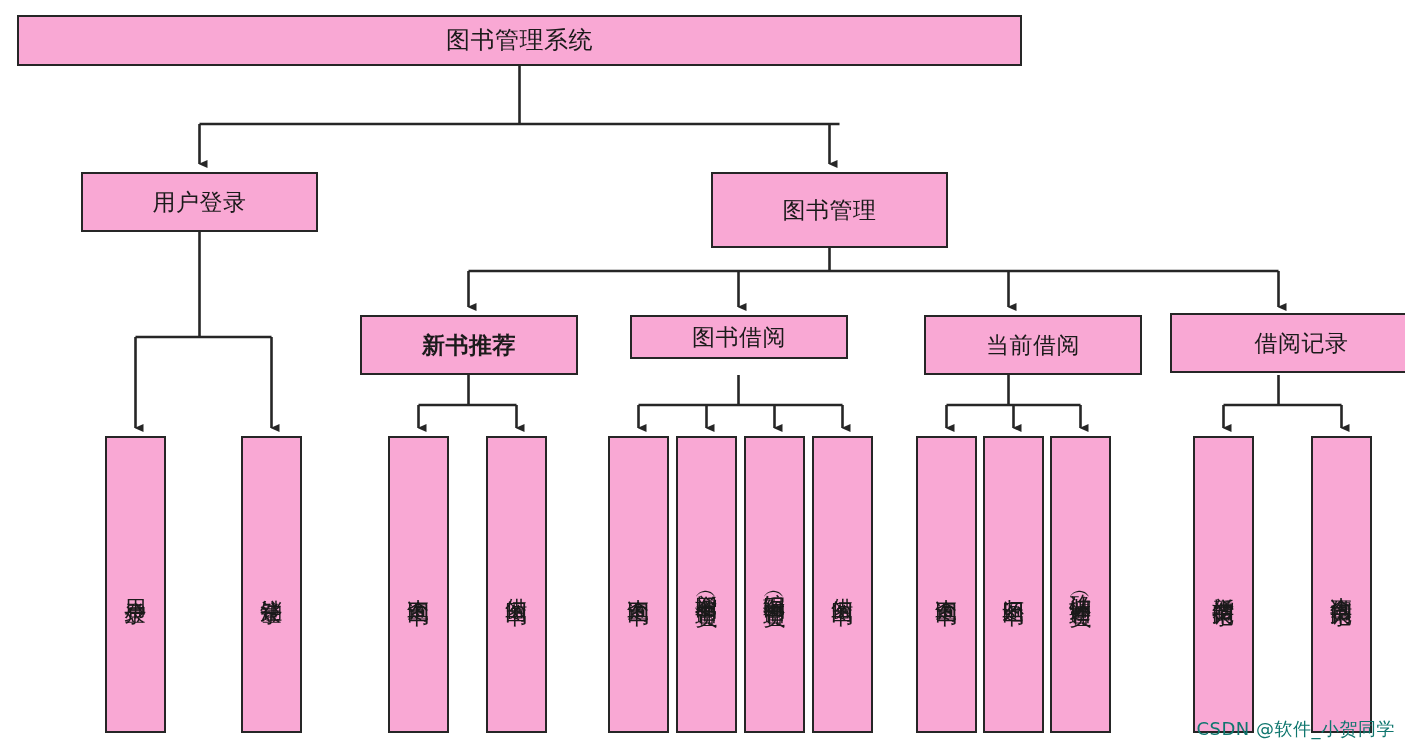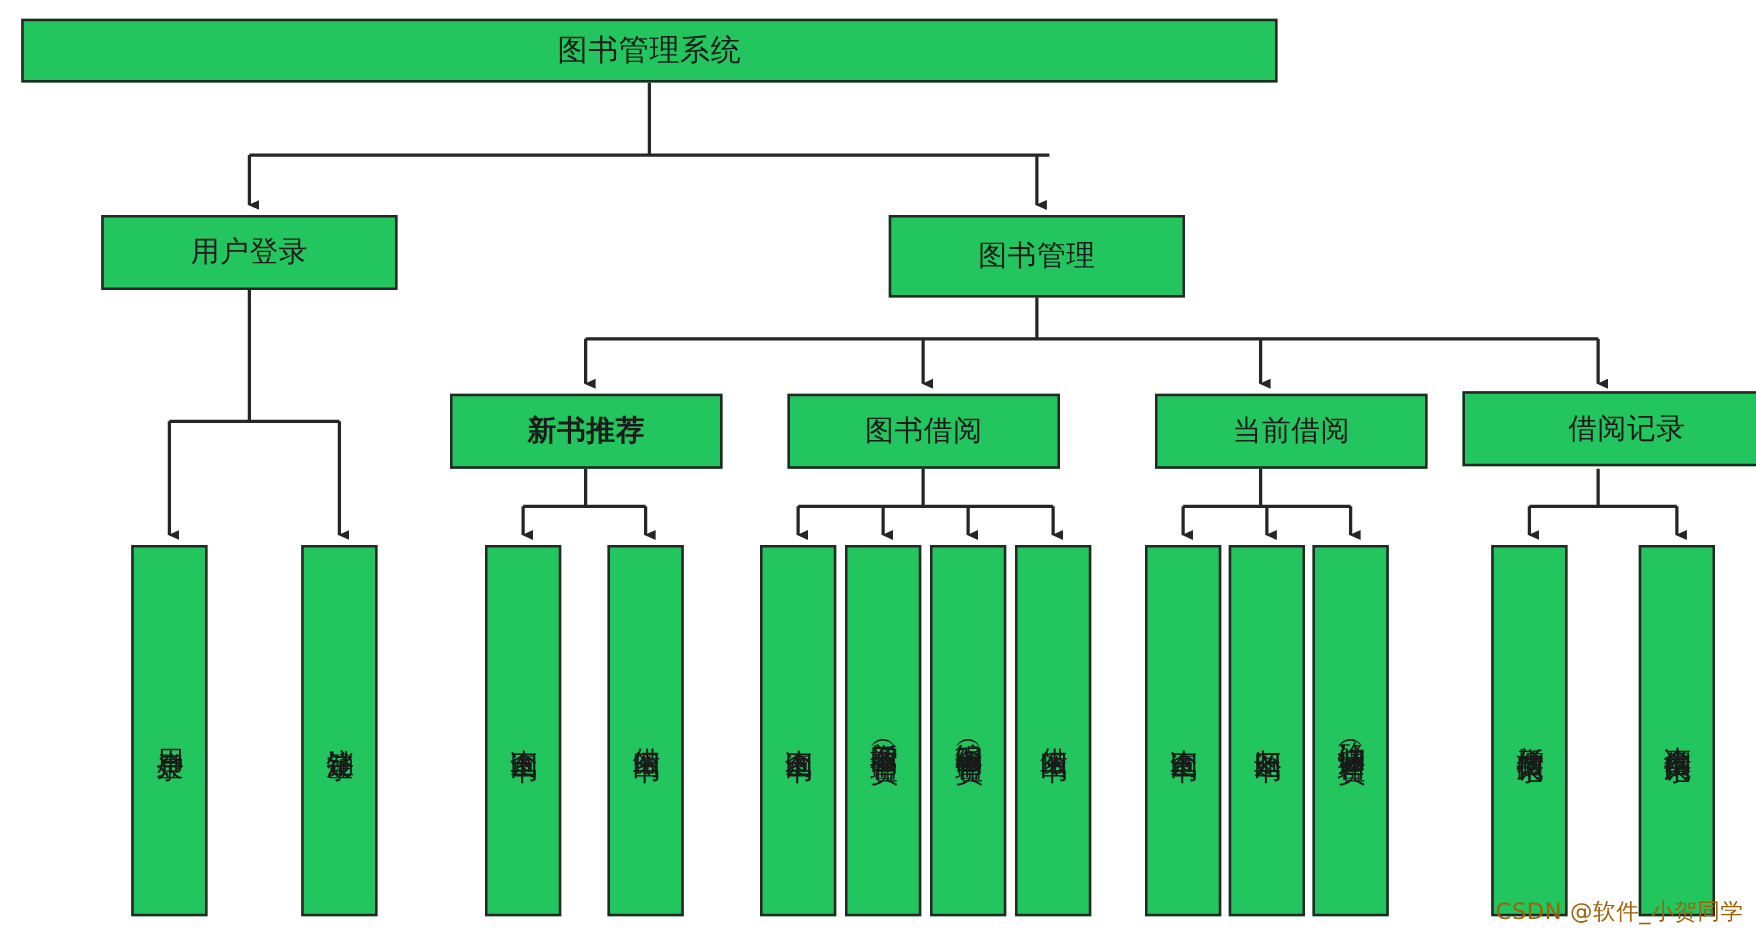--- a/index.html
+++ b/index.html
@@ -21,21 +21,21 @@
     position: absolute;
     left: 0;
     top: 0;
     width: 1405px;
     height: 747px;
     pointer-events: none;
   }
   .node {
     position: absolute;
     box-sizing: border-box;
-    background: #22c55e;
+    background: #f9a8d4;
     border: 2.5px solid #262626;
     display: flex;
     align-items: center;
     justify-content: center;
     color: #1a1a1a;
   }
   .node .label {
     font-size: 23px;
     line-height: 1.15;
     letter-spacing: 0.5px;
@@ -55,21 +55,21 @@
     max-height: 278px;
   }
   #root-node .label {
     font-size: 24px;
   }
   .watermark {
     position: absolute;
     right: 10px;
     bottom: 6px;
     font-size: 18px;
-    color: #a16207;
+    color: #0f766e;
     letter-spacing: 0.5px;
     white-space: nowrap;
     user-select: none;
   }
 </style>
 </head>
 <body>
 
 <div id="diagram-root">
 
@@ -126,28 +126,28 @@
     </g>
   </svg>
 
   <div class="node" id="root-node" style="left:17px; top:15px; width:1005px; height:51px;">
     <span class="label">图书管理系统</span>
   </div>
 
   <div class="node" style="left:81px; top:172px; width:237px; height:60px;">
     <span class="label">用户登录</span>
   </div>
-  <div class="node" style="left:711px; top:172px; width:237px; height:66px;">
+  <div class="node" style="left:711px; top:172px; width:237px; height:76px;">
     <span class="label">图书管理</span>
   </div>
 
   <div class="node" style="left:360px; top:315px; width:218px; height:60px;font-weight:bold;">
     <span class="label">新书推荐</span>
   </div>
-  <div class="node" style="left:630px; top:315px; width:218px; height:60px;">
+  <div class="node" style="left:630px; top:315px; width:218px; height:44px;">
     <span class="label">图书借阅</span>
   </div>
   <div class="node" style="left:900px; top:315px; width:218px; height:60px;margin-left:24px;">
     <span class="label">当前借阅</span>
   </div>
   <div class="node" style="left:1170px; top:313px; width:263px; height:60px;">
     <span class="label">借阅记录</span>
   </div>
 
   <div class="node vertical" style="left:105px; top:436px; width:61px; height:297px;">

